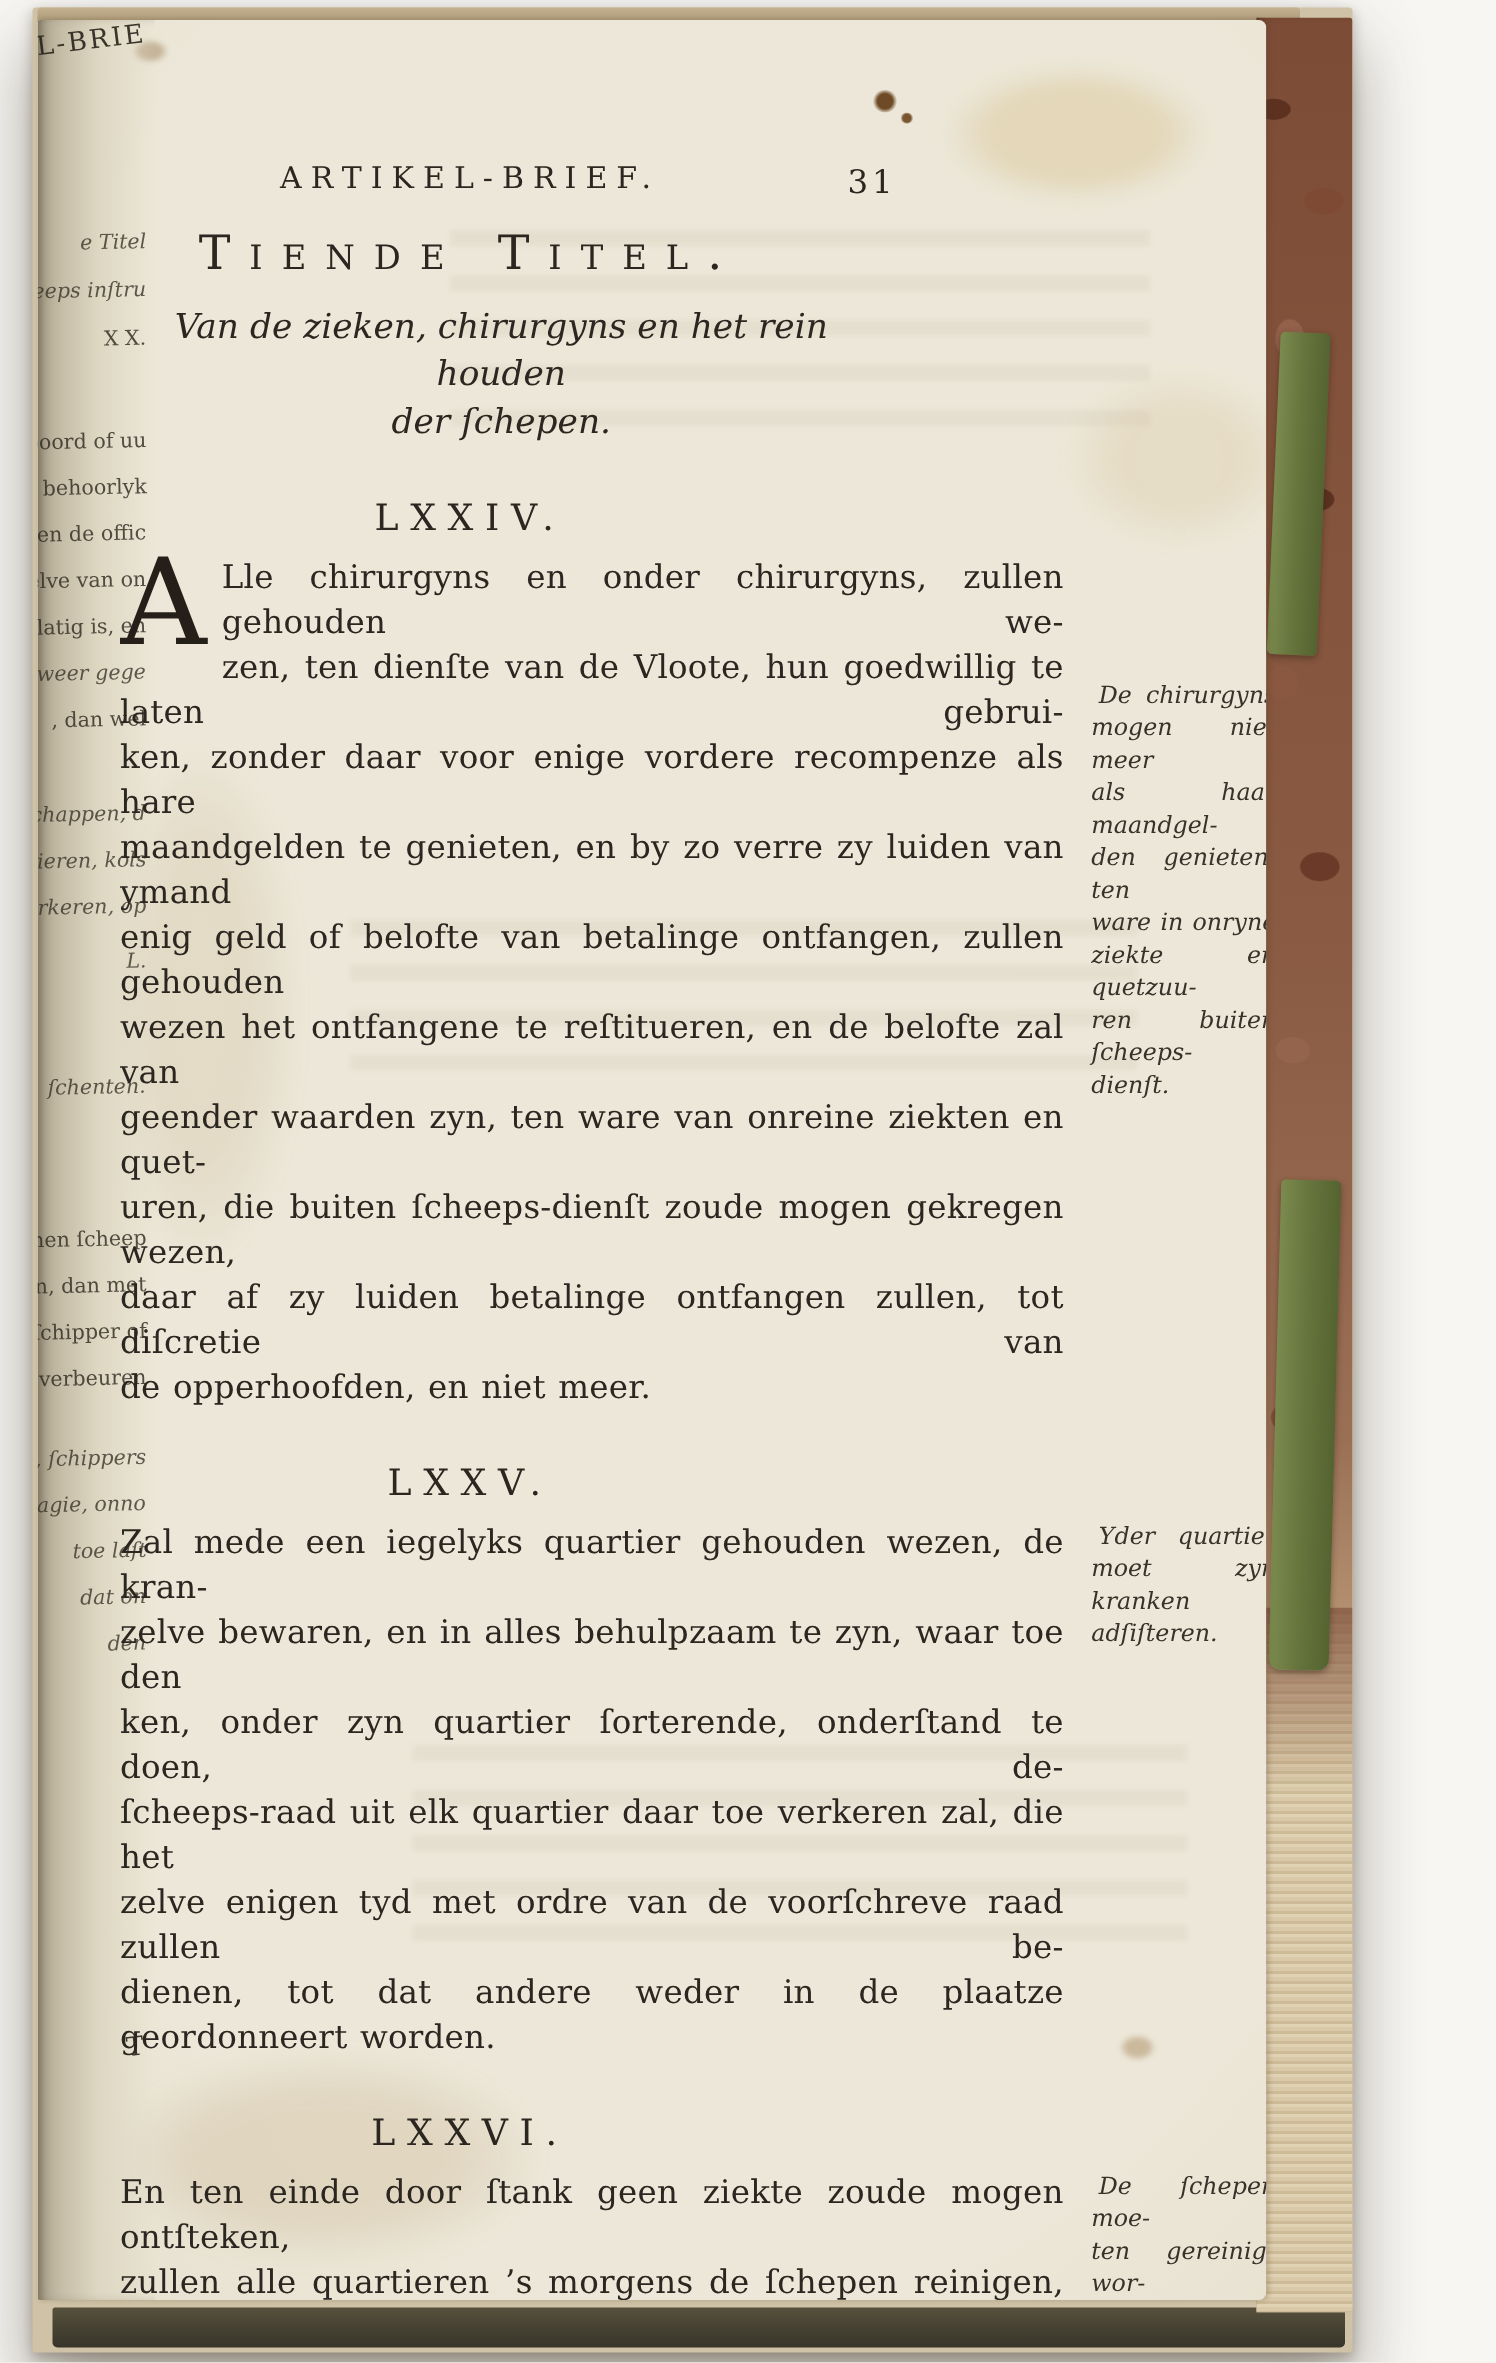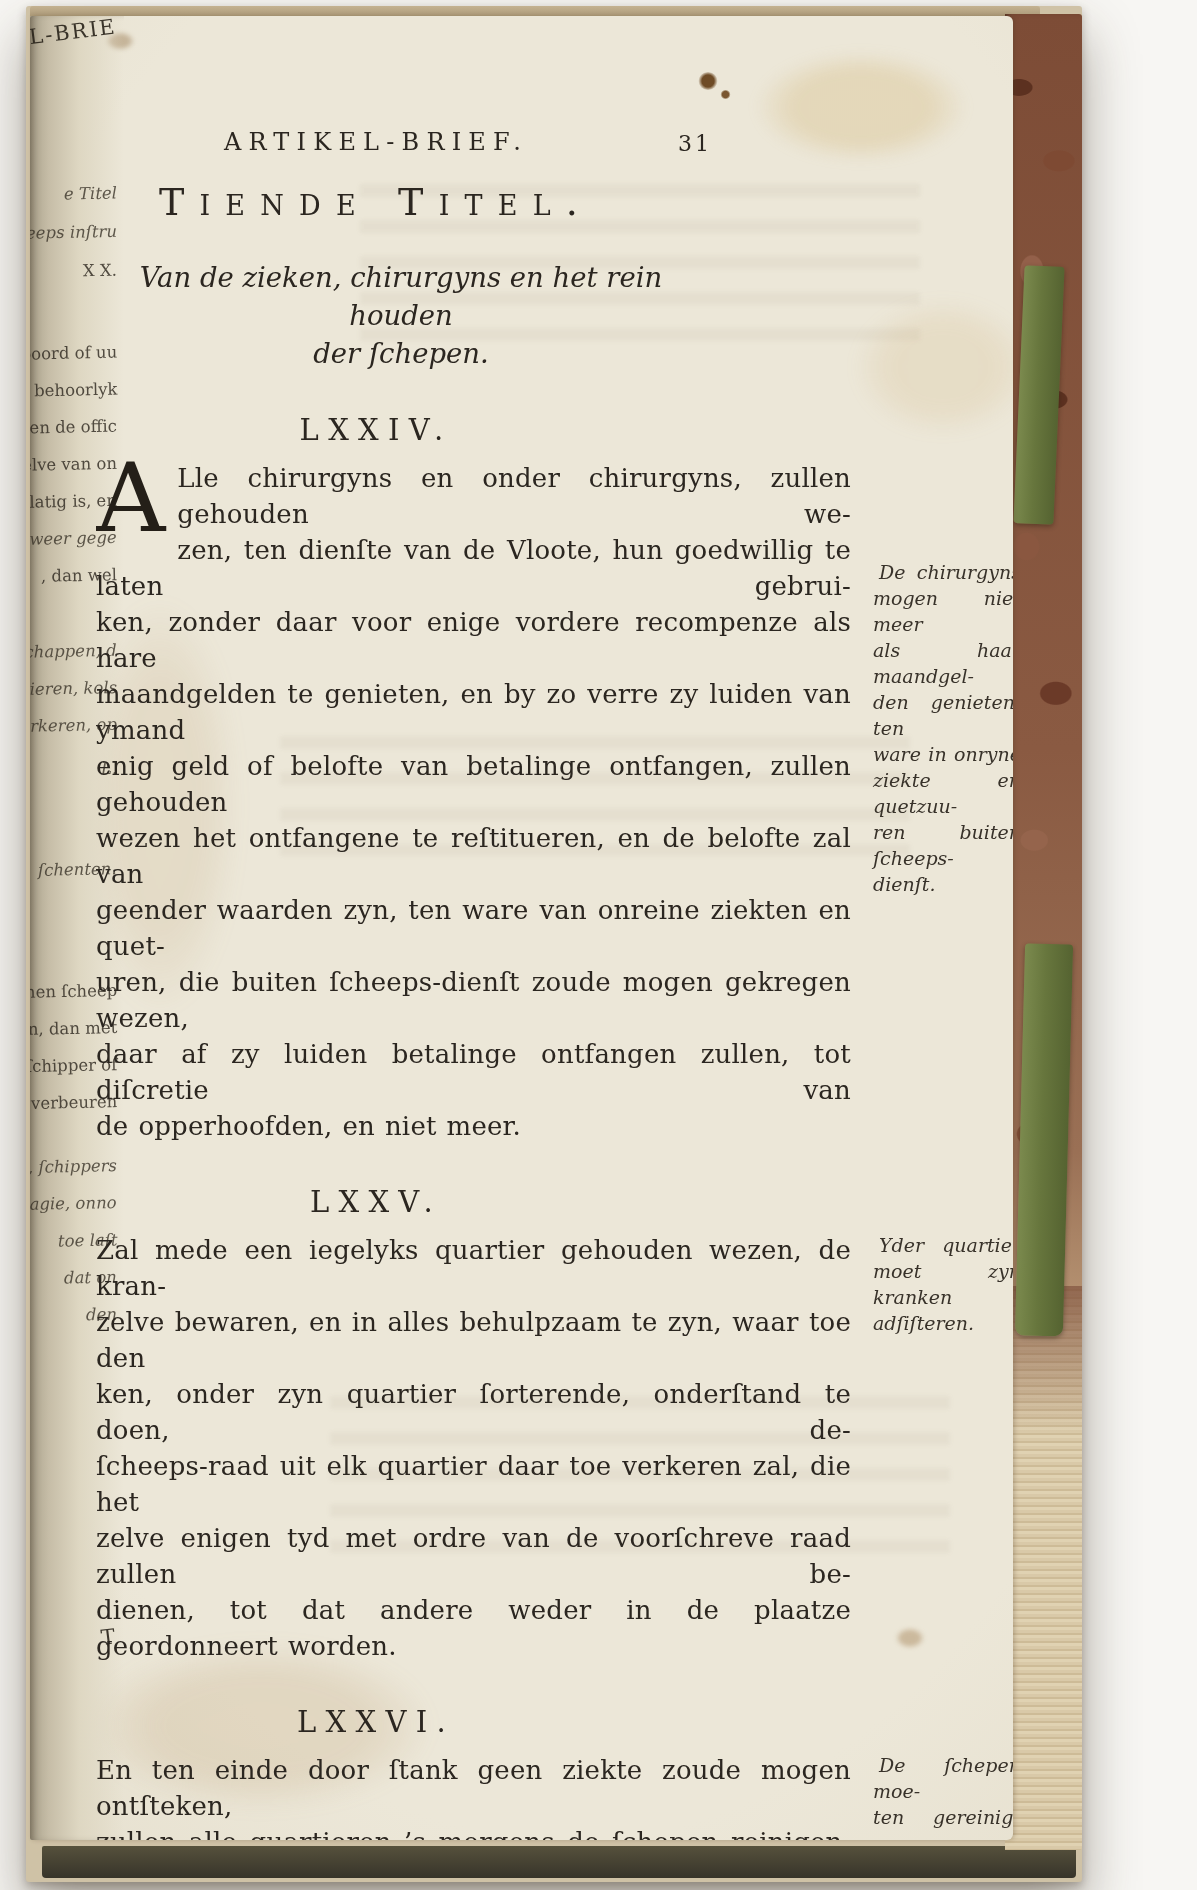--- a/index.html
+++ b/index.html
@@ -72,24 +72,24 @@
   .st-bottom{left:66px;top:1630px;width:330px;height:160px;filter:blur(10px);
       background:radial-gradient(ellipse,rgba(170,130,75,.16) 0 45%,rgba(170,130,75,0) 75%);}
   .st-br{left:866px;top:1612px;width:28px;height:20px;filter:blur(2px);
       background:radial-gradient(ellipse,rgba(150,110,60,.38) 0 45%,rgba(150,110,60,0) 75%);}
   .st-tl{left:76px;top:16px;width:28px;height:18px;filter:blur(2px);
       background:radial-gradient(ellipse,rgba(140,105,60,.4) 0 45%,rgba(140,105,60,0) 75%);}
   
   .content{position:absolute;left:66px;top:0;width:930px;color:var(--ink,#2b2620);}
   .running-header{position:relative;width:755px;height:40px;margin-top:112px;}
   .rh-text{width:560px;text-align:center;font-size:24px;letter-spacing:.30em;}
-  .page-number{position:absolute;left:582px;top:3px;font-size:22px;letter-spacing:3px;}
+  .page-number{position:absolute;left:582px;top:3px;font-size:26px;letter-spacing:3px;}
   .book-title{width:560px;text-align:center;margin-top:10px;
       font-variant:small-caps;font-size:38px;line-height:48px;letter-spacing:.40em;}
-  .subtitle{width:610px;text-align:center;margin-top:32px;
+  .subtitle{width:610px;text-align:center;margin-top:16px;
       font-style:italic;font-size:27.5px;line-height:38px;}
   .section{position:relative;}
   .sec-heading{width:560px;text-align:center;font-size:29px;line-height:36px;
       letter-spacing:.32em;margin-top:40px;}
   .sec-body{margin-top:12px;width:755px;overflow:hidden;}
   .bline{font-size:26px;line-height:36px;letter-spacing:.2px;word-spacing:1.5px;
       text-align:justify;text-align-last:justify;text-justify:inter-word;}
   .bline.last{text-align-last:left;}
   .drop-cap{float:left;font-size:96px;line-height:72px;padding:2px 12px 0 0;color:#241f18;}
   .sec-note{position:absolute;left:777px;top:48px;width:148px;

